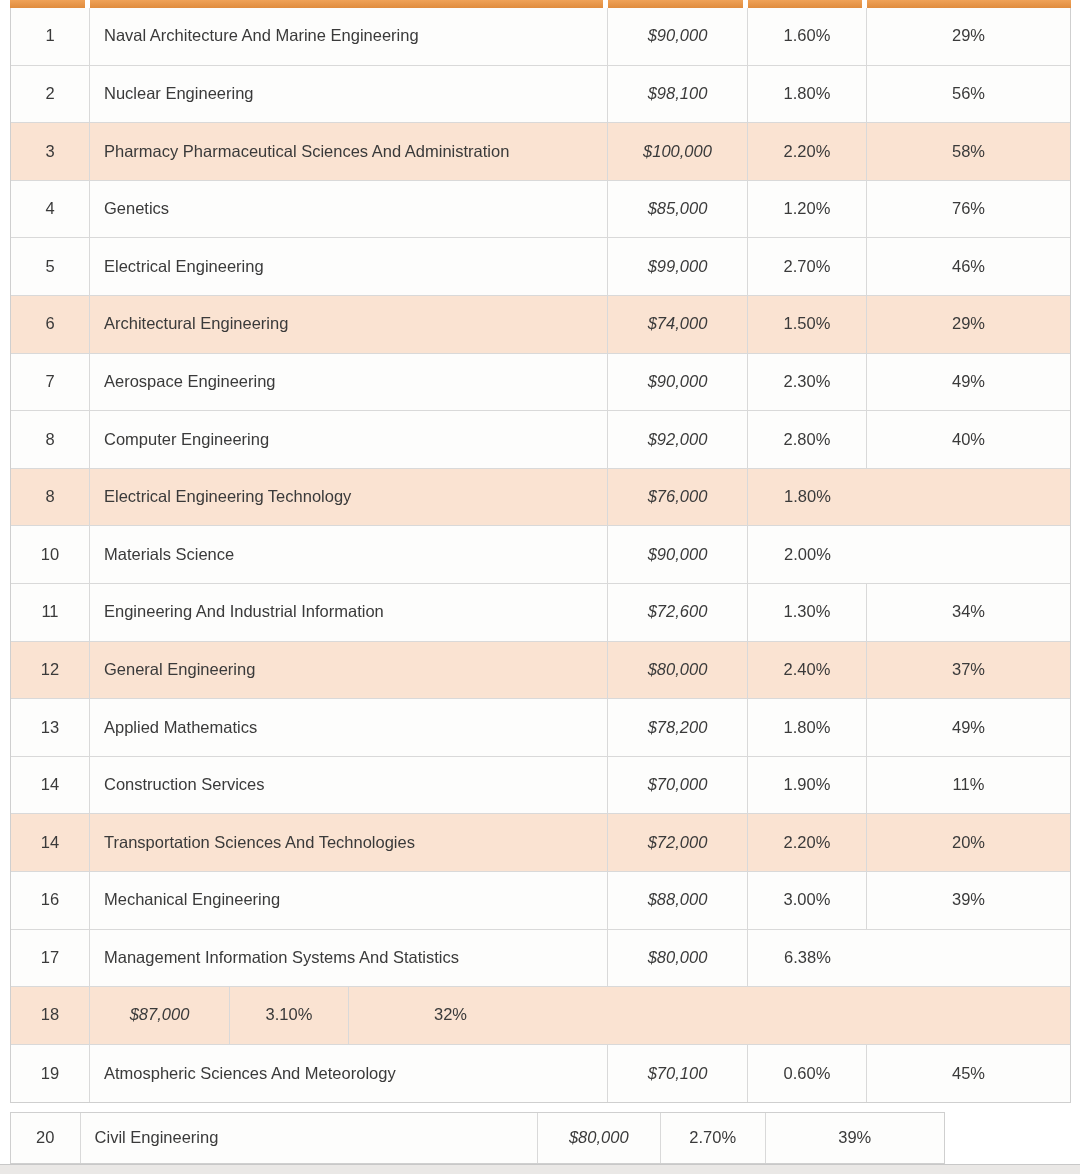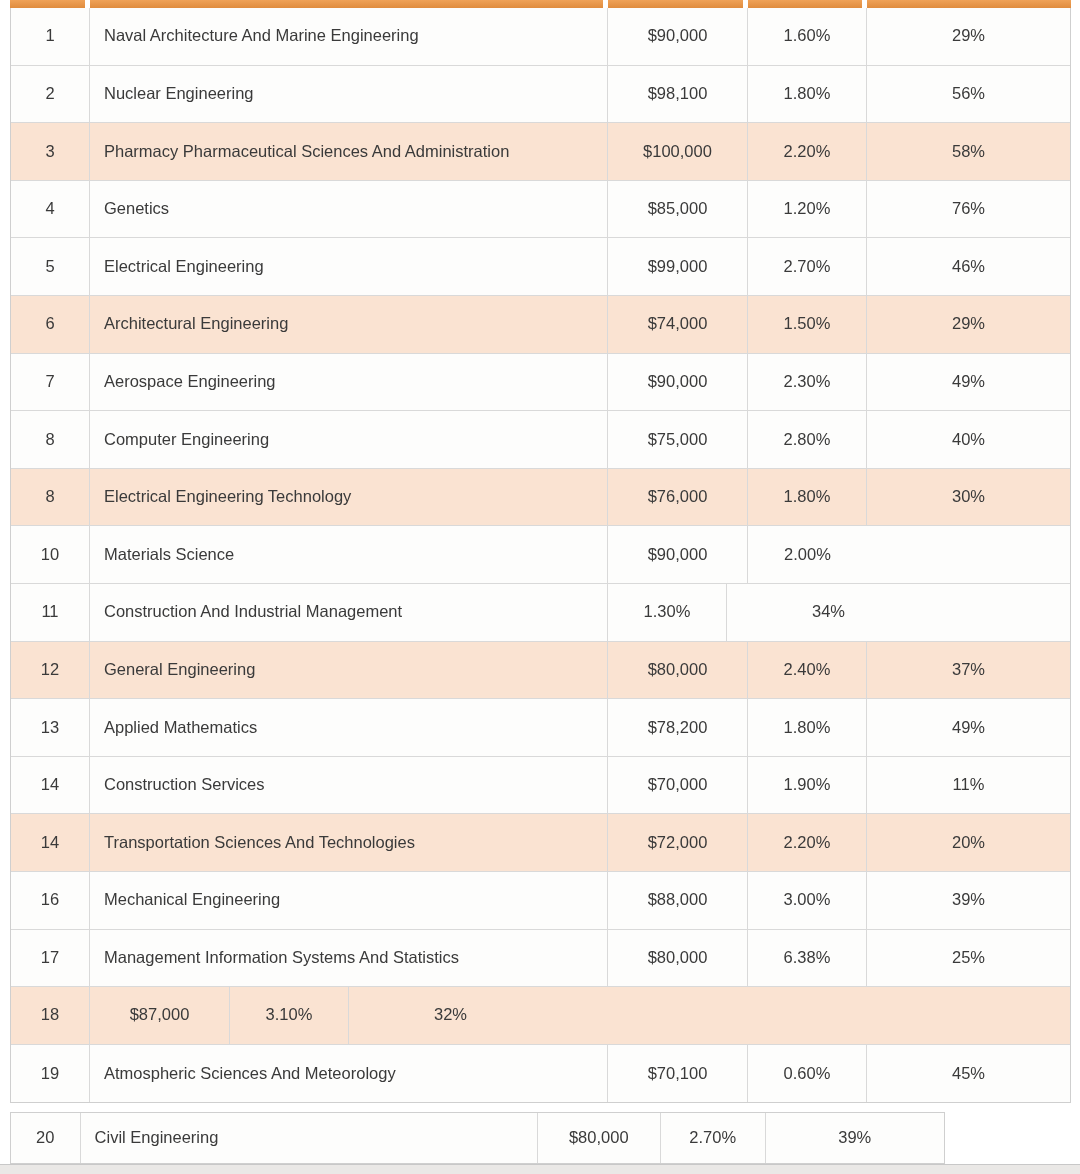--- a/index.html
+++ b/index.html
@@ -26,21 +26,21 @@
     border:1px solid var(--outer);border-top:none;background:var(--rowbg);}
   .t-row{display:flex;height:57.6px;border-bottom:1px solid var(--grid);
     background:var(--rowbg);align-items:stretch;}
   .main-table .t-row:last-child{border-bottom:none;justify-content:flex-end;}
   .t-row.hl{background:var(--highlight);}
   .cell{display:flex;align-items:center;font-size:16.5px;line-height:1.2;
     border-right:1px solid var(--grid);overflow:hidden;}
   .cell:last-child{border-right:none;}
   .cell.rank{width:79px;justify-content:center;}
   .cell.major{width:518px;justify-content:flex-start;padding-left:14px;padding-right:0;}
-  .cell.salary{width:140px;justify-content:center;}
+  .cell.salary{width:140px;justify-content:center;font-style:italic;}
   .cell.rate{width:119px;justify-content:center;}
   .cell.share{width:203px;justify-content:center;}
 
   
   .footer-table{position:absolute;left:10px;top:1112px;width:935px;height:52px;
     border:1px solid var(--outer);background:var(--rowbg);}
   .footer-table .t-row{height:100%;border-bottom:none;}
 
   
   .bottom-strip{position:absolute;left:0;top:1164px;width:1080px;height:10px;
@@ -105,40 +105,40 @@
       <div class="t-row">
     <div class="cell rank">7</div>
     <div class="cell major">Aerospace Engineering</div>
     <div class="cell salary">$90,000</div>
     <div class="cell rate">2.30%</div>
     <div class="cell share">49%</div>
   </div>
       <div class="t-row">
     <div class="cell rank">8</div>
     <div class="cell major">Computer Engineering</div>
-    <div class="cell salary">$75,000</div>
+    <div class="cell salary">$92,000</div>
     <div class="cell rate">2.80%</div>
     <div class="cell share">40%</div>
   </div>
       <div class="t-row hl">
     <div class="cell rank">8</div>
     <div class="cell major">Electrical Engineering Technology</div>
     <div class="cell salary">$76,000</div>
     <div class="cell rate">1.80%</div>
-    <div class="cell share">30%</div>
   </div>
       <div class="t-row">
     <div class="cell rank">10</div>
     <div class="cell major">Materials Science</div>
     <div class="cell salary">$90,000</div>
     <div class="cell rate">2.00%</div>
   </div>
       <div class="t-row">
     <div class="cell rank">11</div>
-    <div class="cell major">Construction And Industrial Management</div>
+    <div class="cell major">Engineering And Industrial Information</div>
+    <div class="cell salary">$72,600</div>
     <div class="cell rate">1.30%</div>
     <div class="cell share">34%</div>
   </div>
       <div class="t-row hl">
     <div class="cell rank">12</div>
     <div class="cell major">General Engineering</div>
     <div class="cell salary">$80,000</div>
     <div class="cell rate">2.40%</div>
     <div class="cell share">37%</div>
   </div>
@@ -168,21 +168,20 @@
     <div class="cell major">Mechanical Engineering</div>
     <div class="cell salary">$88,000</div>
     <div class="cell rate">3.00%</div>
     <div class="cell share">39%</div>
   </div>
       <div class="t-row">
     <div class="cell rank">17</div>
     <div class="cell major">Management Information Systems And Statistics</div>
     <div class="cell salary">$80,000</div>
     <div class="cell rate">6.38%</div>
-    <div class="cell share">25%</div>
   </div>
       <div class="t-row hl">
     <div class="cell rank">18</div>
     <div class="cell salary">$87,000</div>
     <div class="cell rate">3.10%</div>
     <div class="cell share">32%</div>
   </div>
       <div class="t-row">
     <div class="cell rank">19</div>
     <div class="cell major">Atmospheric Sciences And Meteorology</div>

